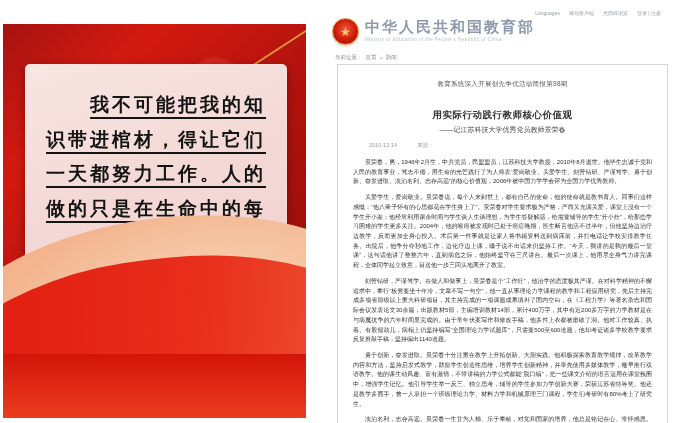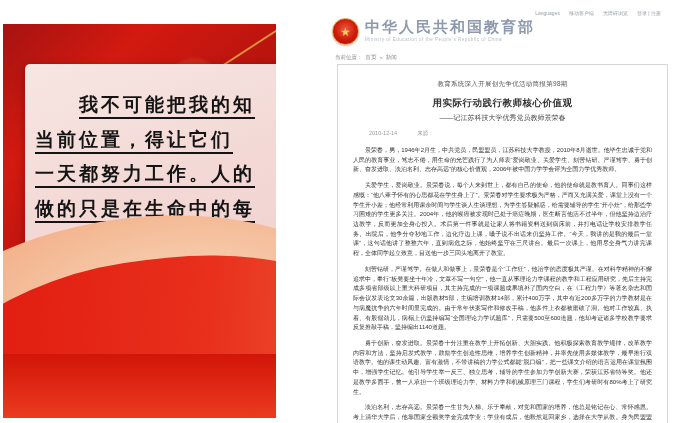--- a/index.html
+++ b/index.html
@@ -1,21 +1,21 @@
 <!DOCTYPE html>
 <html><head>
 <meta charset="utf-8">
 <style>
   html,body{margin:0;padding:0;background:#ffffff;}
   body{font-family:"Liberation Sans", sans-serif;}
   .canvas{position:relative;width:677px;height:423px;background:#ffffff;overflow:hidden;}
 
   
-  .poster{position:absolute;left:3px;top:24px;width:273px;height:394px;overflow:hidden;
-    background:linear-gradient(135deg,#a61210 0%,#d31a10 22%,#b5130e 48%,#9f0f0b 72%,#c6170f 100%);}
+  .poster{position:absolute;left:3px;top:24px;width:303px;height:394px;overflow:hidden;
+    background:linear-gradient(135deg,#a61210 0%,#d31a10 22%,#b5130e 48%,#9f0f0b 72%,#c6170f 100%);text-align:center;}
   .poster-pattern{position:absolute;inset:0;opacity:.18;
     background:radial-gradient(circle at 20% 30%, #ff6a4d 0 8%, transparent 9%),
                radial-gradient(circle at 70% 15%, #ff7a55 0 6%, transparent 7%),
                radial-gradient(circle at 85% 60%, #ff6a4d 0 7%, transparent 8%),
                radial-gradient(circle at 10% 75%, #ff7a55 0 9%, transparent 10%);}
   .gold-line{position:absolute;right:-34px;top:52px;width:210px;height:2px;background:#e2ac45;transform:rotate(-33deg);opacity:.85;}
   .gold-arc1{position:absolute;left:-18%;top:292px;width:136%;height:420px;border-radius:50%;border-top:1.5px solid #d9a53c;}
   .gold-arc2{position:absolute;left:-24%;top:316px;width:148%;height:460px;border-radius:50%;border-top:1.5px solid #d9a53c;}
   .paper{position:absolute;left:22px;top:40px;width:262px;height:300px;
     background:linear-gradient(160deg,#f7e6e2 0%,#f3d8d5 45%,#efcfcd 100%);
@@ -43,38 +43,38 @@
     border:1px solid #dda04a;display:flex;align-items:center;justify-content:center;box-shadow:0 1px 2px rgba(0,0,0,.25);}
   .emblem-star{color:#f7cf5f;font-size:12px;line-height:1;}
   .mast-text{margin-left:6px;}
   .mast-title{font-size:15px;font-weight:bold;color:#8e99ad;letter-spacing:2px;line-height:17px;text-align:center;}
   .mast-sub{font-size:4.5px;color:#b3bac5;letter-spacing:.5px;margin-top:2px;}
   .breadcrumb{position:absolute;left:5px;top:54px;font-size:5.5px;color:#8b8b8b;display:flex;gap:3px;align-items:center;}
   .breadcrumb .bc-link{cursor:pointer;}
   .article-box{position:absolute;left:7px;top:64px;width:331px;height:380px;background:#ffffff;
     border:1px solid #d6d6d6;box-sizing:border-box;padding:0 15px;}
   .supertitle{margin-top:15px;text-align:center;font-size:6.5px;color:#555;letter-spacing:.3px;}
-  .art-title{margin-top:8px;text-align:center;font-size:9.5px;font-weight:bold;color:#333;letter-spacing:.5px;}
+  .art-title{margin-top:20px;text-align:center;font-size:9.5px;font-weight:bold;color:#333;letter-spacing:.5px;}
   .art-subtitle{margin-top:3px;text-align:center;font-size:7px;color:#454545;}
   .meta{margin-top:7px;margin-left:16px;display:flex;gap:20px;font-size:5.5px;color:#9a9a9a;}
   .art-body{margin-top:9px;font-size:6px;line-height:1.62;color:#333;text-align:justify;}
   .art-body p{margin:0 0 6px 0;text-indent:2em;}
 </style>
 </head>
 <body>
 
 <div class="canvas">
 
   <div class="poster">
     <div class="poster-pattern"></div>
     <div class="gold-line"></div>
     <div class="paper">
       <div class="quote">
         <div class="quote-line indent">我不可能把我的知</div>
-        <div class="quote-line">当前位置，得让它们</div>
+        <div class="quote-line">识带进棺材，得让它们</div>
         <div class="quote-line">一天都努力工作。人的</div>
         <div class="quote-line">做的只是在生命中的每</div>
         <div class="quote-line">一天都努力工作！</div>
       </div>
       <div class="signature">——景荣春</div>
     </div>
     <div class="gold-arc1"></div>
     <div class="gold-arc2"></div>
     <div class="wave-peach"></div>
     <div class="wave-red"></div>

